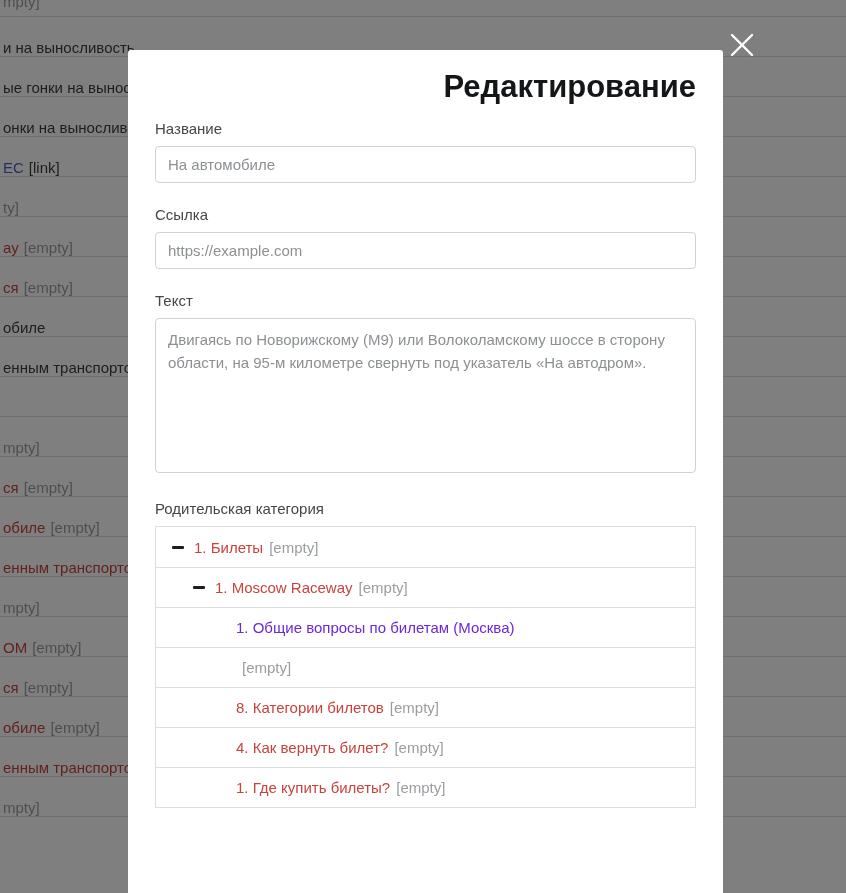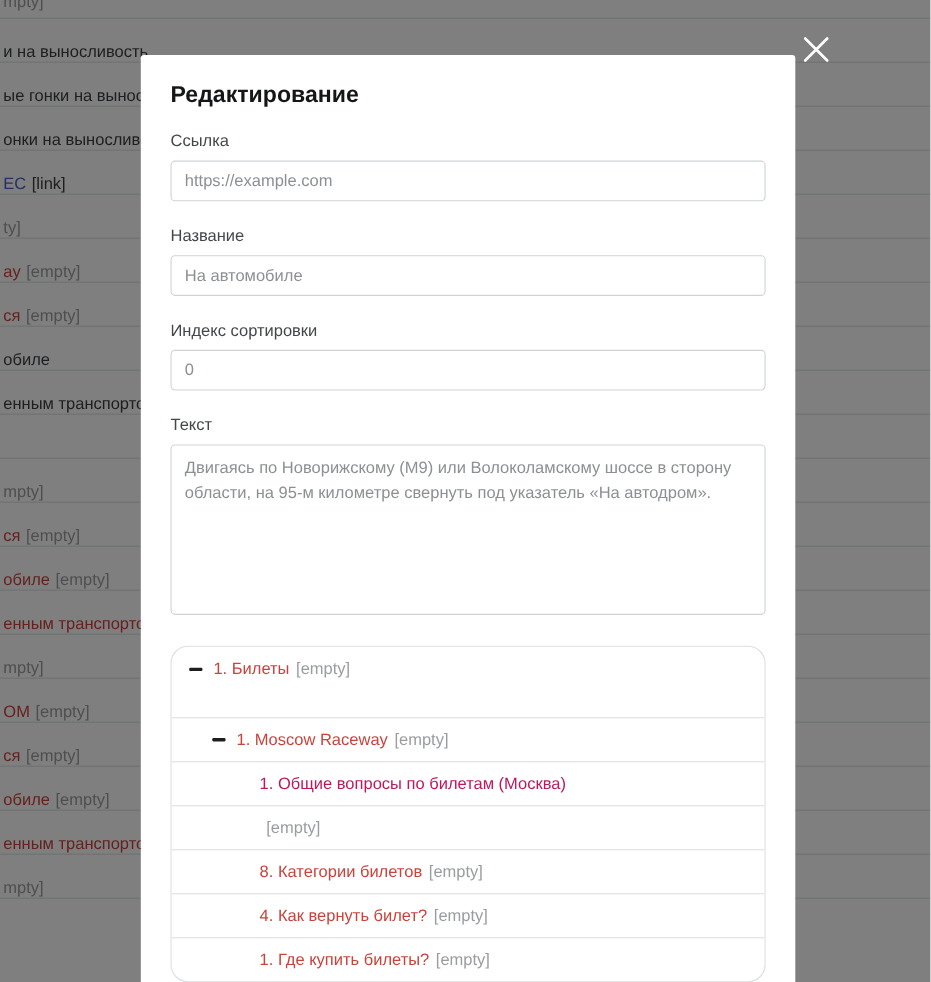--- a/index.html
+++ b/index.html
@@ -30,22 +30,23 @@
     width:32px;height:32px;background:none;border:none;padding:0;cursor:pointer;
     display:flex;align-items:center;justify-content:center;
   }
   
   .modal{
     position:absolute;left:128px;top:50px;width:595px;z-index:20;
     box-sizing:border-box;background:#fff;border-radius:3px;
     padding:22px 27px 40px;min-height:900px;
   }
   .modal-title{
-    font-size:21px;line-height:30px;font-weight:700;color:var(--title);
+    font-size:31px;line-height:30px;font-weight:700;color:var(--title);
     margin:0 0 18px;
+    text-align:right;
   }
   .form-group{margin-bottom:23px;}
   .form-label{
     display:block;font-size:15px;line-height:18px;color:var(--label);
     margin:0 0 8px;
   }
   .text-input{
     box-sizing:border-box;width:100%;height:37px;
     border:1px solid var(--input-border);border-radius:4px;background:#fff;
     padding:0 12px;font-size:15px;color:var(--input-text);
@@ -53,36 +54,36 @@
   }
   .text-input::placeholder{color:var(--input-text);opacity:1;}
   .text-area{
     box-sizing:border-box;width:100%;height:155px;resize:none;
     border:1px solid var(--input-border);border-radius:4px;background:#fff;
     padding:9px 12px;font-size:15px;line-height:23px;color:var(--input-text);
     font-family:"Liberation Sans", sans-serif;outline:none;
   }
   
   .tree-list{
-    border:1px solid var(--border);border-radius:16px;overflow:hidden;background:#fff;
+    border:1px solid var(--border);border-radius:0;overflow:hidden;background:#fff;
   }
   .tree-row{
     box-sizing:border-box;height:40px;display:flex;align-items:center;
     font-size:15px;cursor:pointer;white-space:nowrap;
   }
   .tree-row + .tree-row{border-top:1px solid var(--border);}
   .tree-row.lvl-1{padding-left:16px;}
-  .tree-row.lvl-2{padding-left:37px;margin-top:24px;}
+  .tree-row.lvl-2{padding-left:37px;}
   .tree-row.lvl-3{padding-left:80px;}
   .minus{
     width:12px;height:3px;background:#1c1e20;border-radius:1px;
     margin-right:10px;flex:none;
   }
   .t-link{color:var(--red);}
-  .t-plain{color:#be185d;}
+  .t-plain{color:#6d28d9;}
   .t-suffix{color:var(--muted);margin-left:6px;}
 </style>
 </head>
 <body>
 
 <div class="bg-table">
     <div class="bg-row partial">
       <span class="c-muted">mpty]</span>
     </div>
     <div class="bg-row">
@@ -159,40 +160,37 @@
   <svg width="26" height="26" viewBox="0 0 26 26">
     <line x1="3" y1="3" x2="23" y2="23" stroke="#ffffff" stroke-width="2.4" stroke-linecap="round"></line>
     <line x1="23" y1="3" x2="3" y2="23" stroke="#ffffff" stroke-width="2.4" stroke-linecap="round"></line>
   </svg>
 </button>
 
 <div class="modal">
   <h1 class="modal-title">Редактирование</h1>
 
   <div class="form-group">
+    <label class="form-label">Название</label>
+    <input class="text-input" type="text" value="На автомобиле" style="">
+  </div>
+
+  <div class="form-group">
     <label class="form-label">Ссылка</label>
     <input class="text-input" type="text" placeholder="https://example.com" style="">
   </div>
 
-  <div class="form-group">
-    <label class="form-label">Название</label>
-    <input class="text-input" type="text" value="На автомобиле" style="">
-  </div>
-
-  <div class="form-group">
-    <label class="form-label">Индекс сортировки</label>
-    <input class="text-input" type="text" value="0" style="">
-  </div>
 
   <div class="form-group">
     <label class="form-label">Текст</label>
     <textarea class="text-area" style="">Двигаясь по Новорижскому (М9) или Волоколамскому шоссе в сторону области, на 95-м километре свернуть под указатель «На автодром».</textarea>
   </div>
 
   <div class="form-group">
+    <label class="form-label">Родительская категория</label>
     <div class="tree-list">
         <div class="tree-row lvl-1">
           <span class="minus"></span>
           <span class="t-link">1. Билеты</span>
           <span class="t-suffix">[empty]</span>
         </div>
         <div class="tree-row lvl-2">
           <span class="minus"></span>
           <span class="t-link">1. Moscow Raceway</span>
           <span class="t-suffix">[empty]</span>

